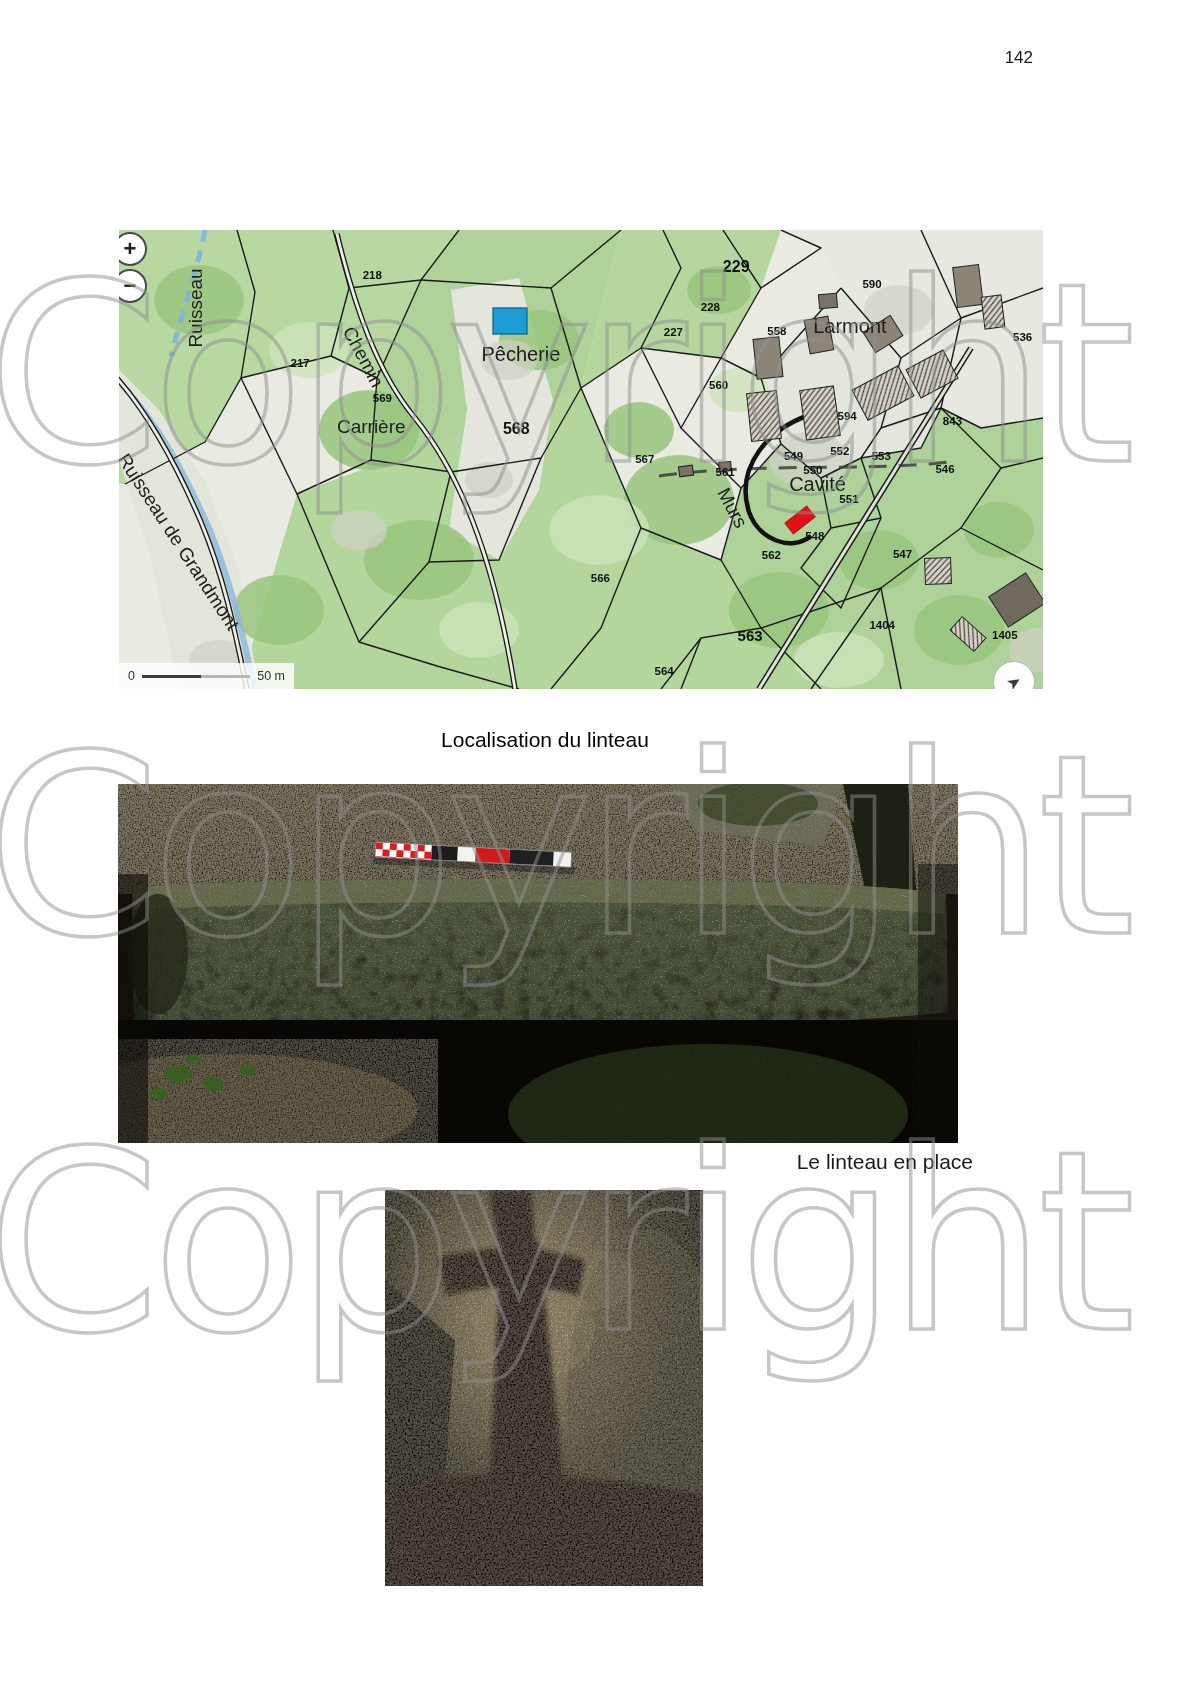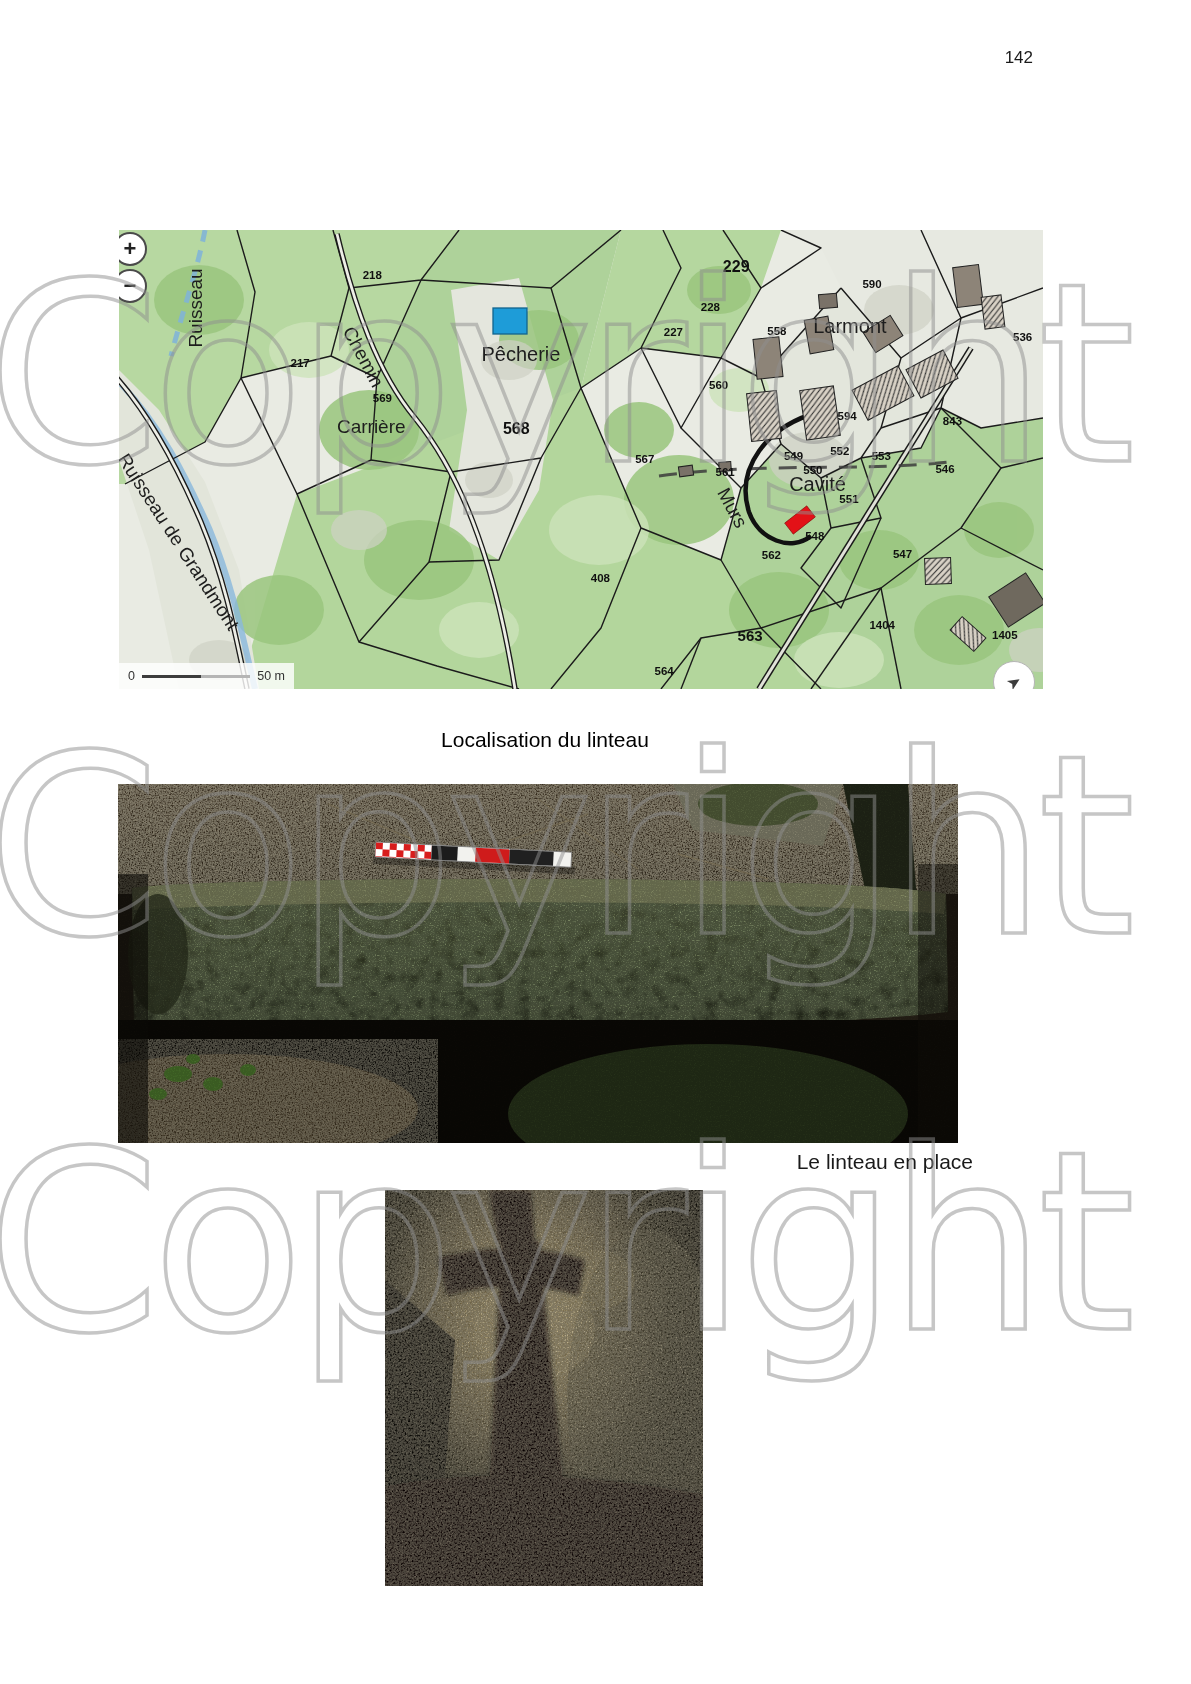--- a/index.html
+++ b/index.html
@@ -196,21 +196,21 @@
         <span class="pnum" style="left: 78%; top: 48.1%; font-size: 11.5px;">552</span>
         <span class="pnum" style="left: 73%; top: 49.2%; font-size: 11.5px;">549</span>
         <span class="pnum" style="left: 75.1%; top: 52.3%; font-size: 11.5px;">550</span>
         <span class="pnum" style="left: 79%; top: 58.6%; font-size: 11.5px;">551</span>
         <span class="pnum" style="left: 75.3%; top: 66.7%; font-size: 11.5px;">548</span>
         <span class="pnum" style="left: 84.8%; top: 70.6%; font-size: 11.5px;">547</span>
         <span class="pnum" style="left: 65.6%; top: 52.7%; font-size: 11.5px;">561</span>
         <span class="pnum" style="left: 70.6%; top: 70.8%; font-size: 11.5px;">562</span>
         <span class="pnum" style="left: 68.3%; top: 88.2%; font-size: 15px;">563</span>
         <span class="pnum" style="left: 59%; top: 96%; font-size: 11.5px;">564</span>
-        <span class="pnum" style="left: 52.1%; top: 75.8%; font-size: 11.5px;">408</span>
+        <span class="pnum" style="left: 52.1%; top: 75.8%; font-size: 11.5px;">566</span>
         <span class="pnum" style="left: 56.9%; top: 45.1%; font-size: 11.5px; margin-top: 22px;">567</span>
         <span class="pnum" style="left: 43%; top: 43.4%; font-size: 16px;">568</span>
         <span class="pnum" style="left: 28.5%; top: 36.6%; font-size: 11.5px;">569</span>
         <span class="pnum" style="left: 82.6%; top: 86.1%; font-size: 11.5px;">1404</span>
         <span class="pnum" style="left: 95%; top: 88.2%; font-size: 11.5px; padding-left: 16px;">1405</span>
       </div>
 
     <div class="zoomctl">
       <div class="zbtn">+</div>
       <div class="zbtn">−</div>

